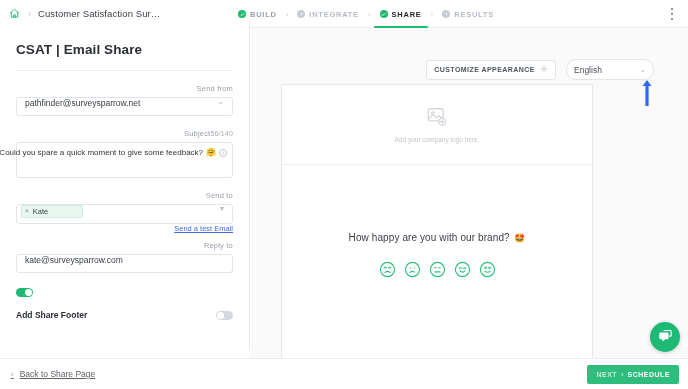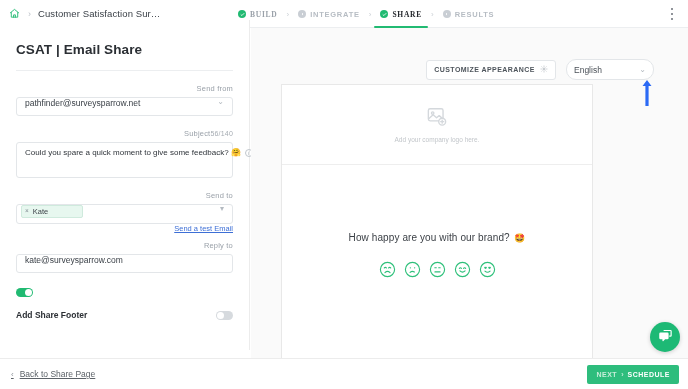--- a/index.html
+++ b/index.html
@@ -31,21 +31,21 @@
     display:inline-flex; align-items:center; justify-content:center;
     margin-right:4px; flex:none;
   }
   .step .dot svg { display:block; }
   .step .lbl {
     font-size:7.5px; letter-spacing:.75px; font-weight:bold;
     text-transform:uppercase;
   }
   .step.done .dot { background:#21ba72; }
   .step.todo .dot { background:#c9ced4; }
-  .step.done .lbl { color:#9aa1a9;font-family:Liberation Serif, serif; }
+  .step.done .lbl { color:#9aa1a9; }
   .step.todo .lbl { color:#b6bcc3; }
   .step.active .lbl { color:#23262b; }
   .step.active::after {
     content:""; position:absolute; left:-4px; right:-4px; bottom:0;
     height:2px; background:#21ba72; border-radius:1px;
   }
   .step-sep { font-size:8px; color:#ccd1d6; margin:0 7px; }
 
   .kebab {
     position:absolute; right:10px; top:7px;
@@ -76,21 +76,21 @@
     border:1px solid #e3e6e9; border-radius:3px; background:#fff;
     height:19px; display:flex; padding:0 8px;
     font-size:8.5px; color:#3b4148;
   }
   .ctrl .caret {
     margin-left:auto; color:#b4bac1; font-size:8px; line-height:1;
   }
   .ctrl.textarea {
     height:36px; align-items:flex-start; padding-top:5px; padding-right:5px;
   }
-  .subject-row { display:flex; align-items:center; width:100%; gap:3px; }
+  .subject-row { display:flex; align-items:center; width:100%; gap:3px;justify-content:flex-end; }
   .subject-text { font-size:8px; color:#2f343a; white-space:nowrap; }
   .subj-emoji { font-size:8px; line-height:1; }
   .info-ico {
     margin-left:auto; width:8px; height:8px; border-radius:50%;
     border:1px solid #c1c7cd; color:#a9b0b7; font-size:5.5px;
     display:flex; align-items:center; justify-content:center; font-style:italic;
     flex:none;
   }
   .sendto-ctrl { height:20px; padding-left:4px; }
   .chip {

